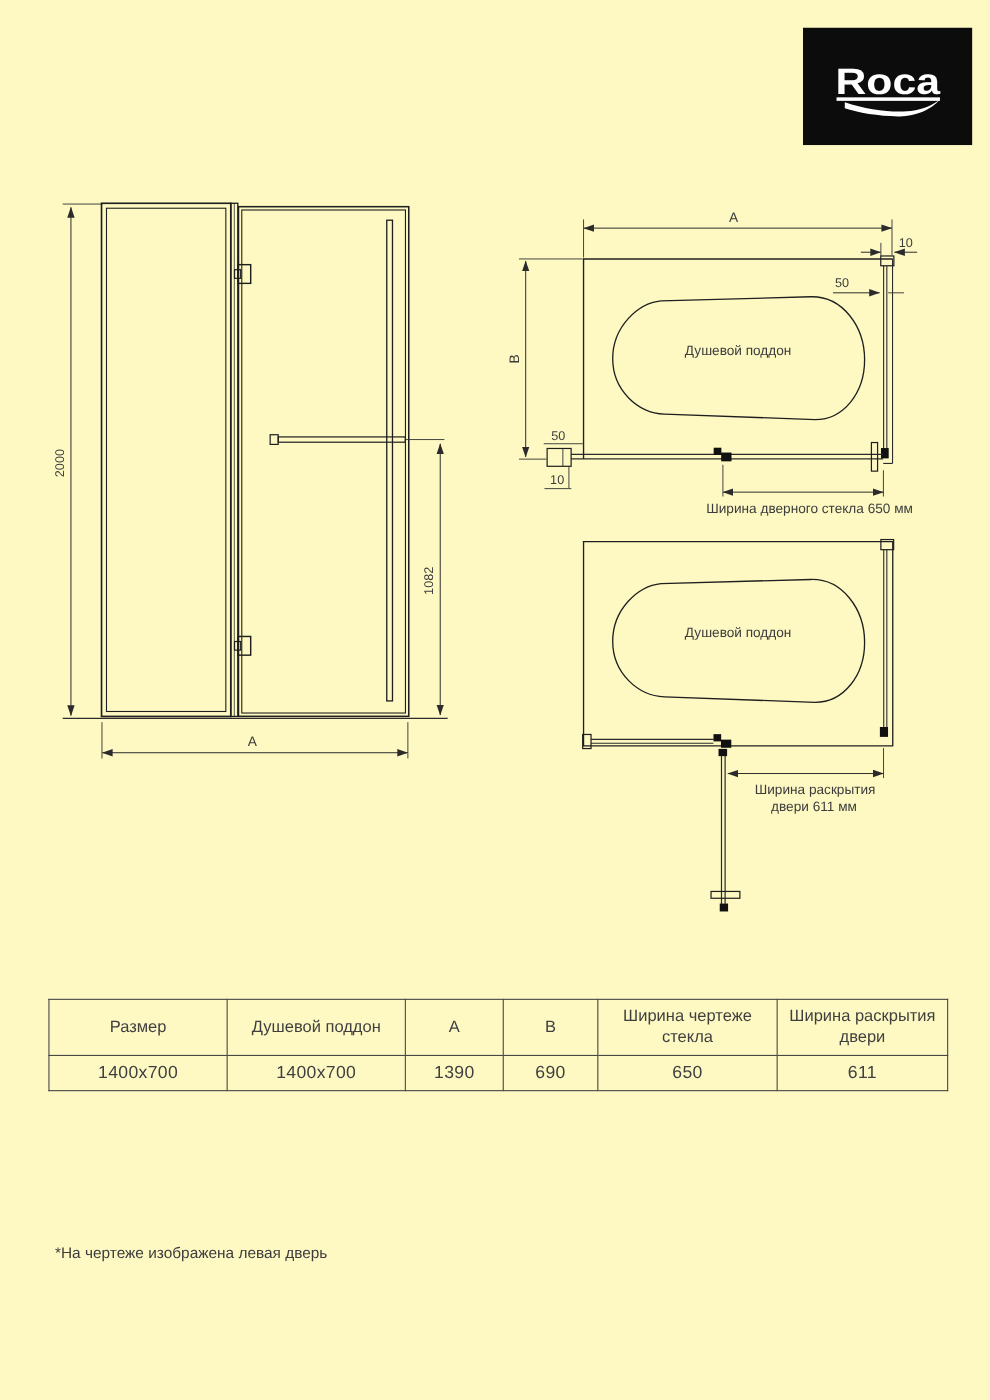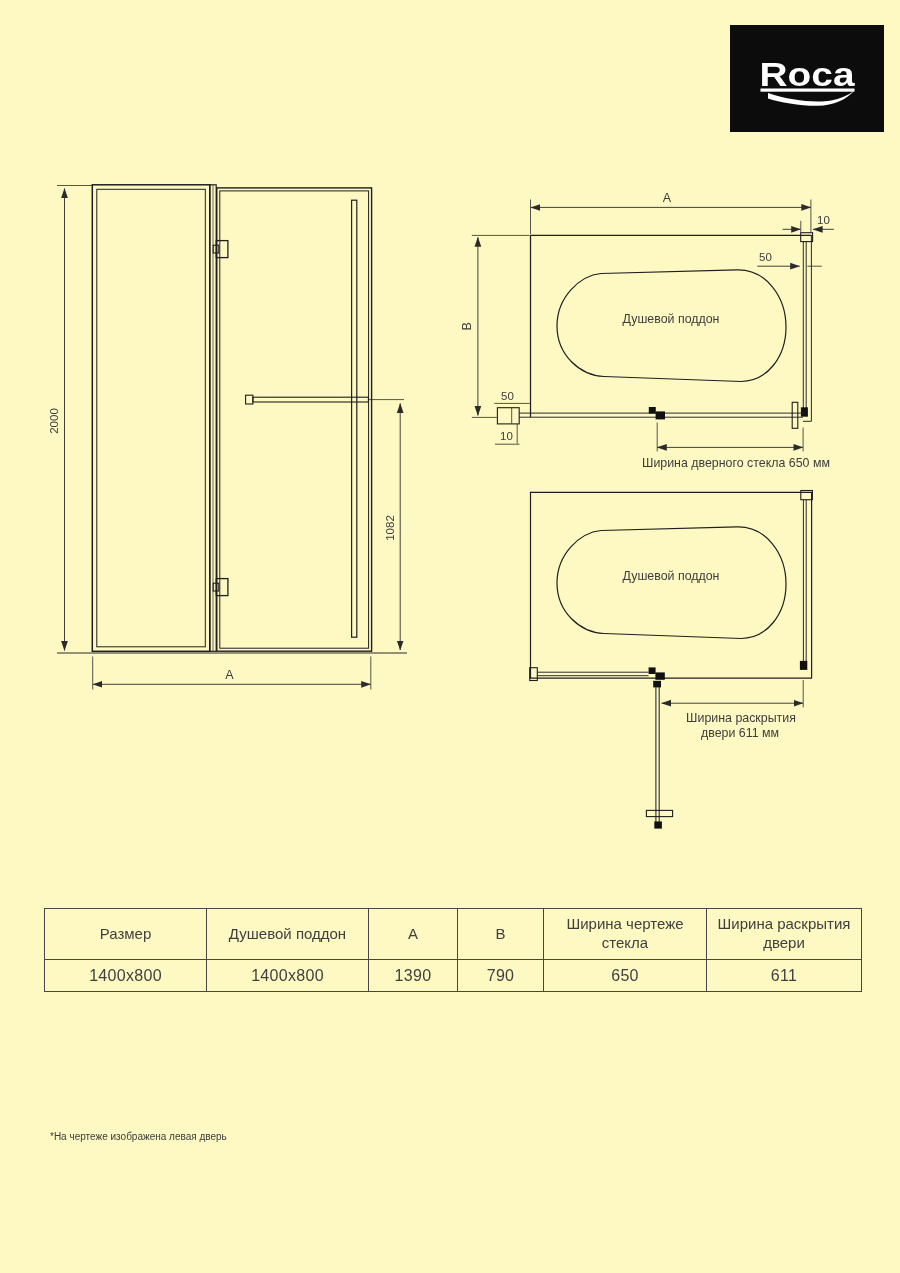--- a/index.html
+++ b/index.html
@@ -12,21 +12,21 @@
   .lbl{fill:#3d3d3d;font-size:12.4px;font-family:"Liberation Sans",sans-serif;}
   .outline{stroke:#1f1f1f;fill:none;}
   .thin{stroke:#2b2b2b;fill:none;}
   .dimline{stroke:#2b2b2b;fill:none;stroke-width:0.9;}
   .spec-table{position:absolute;left:44px;top:908px;width:817px;border-collapse:collapse;
               table-layout:fixed;color:#3f3f3f;}
   .spec-table th,.spec-table td{border:1px solid #474747;text-align:center;vertical-align:middle;
               font-weight:normal;padding:0;}
   .spec-table th{height:50px;font-size:15px;line-height:1.25;}
   .spec-table td{height:31px;font-size:16px;letter-spacing:0.3px;}
-  .footnote{position:absolute;left:50px;top:1131px;font-size:10px;color:#3c3c3c;}
+  .footnote{position:absolute;left:50px;top:1131px;font-size:14px;color:#3c3c3c;}
 </style>
 </head>
 <body>
 
 <div class="page">
 
   <svg class="logo" viewBox="0 0 154 107">
     <rect x="0" y="0" width="154" height="107" fill="#0c0c0c"></rect>
     <text x="77" y="60.5" text-anchor="middle" font-size="33.5" font-weight="bold" fill="#ffffff" textLength="95" lengthAdjust="spacingAndGlyphs">Roca</text>
     <rect x="30.5" y="63.5" width="94" height="3.2" fill="#ffffff"></rect>
@@ -225,24 +225,24 @@
         <th>Размер</th>
         <th>Душевой поддон</th>
         <th>A</th>
         <th>B</th>
         <th>Ширина чертеже стекла</th>
         <th>Ширина раскрытия двери</th>
       </tr>
     </thead>
     <tbody>
       <tr>
-        <td>1400x800</td>
-        <td>1400x800</td>
+        <td>1400x700</td>
+        <td>1400x700</td>
         <td>1390</td>
-        <td>790</td>
+        <td>690</td>
         <td>650</td>
         <td>611</td>
       </tr>
     </tbody>
   </table>
 
   <div class="footnote">*На чертеже изображена левая дверь</div>
 
 </div>
 

